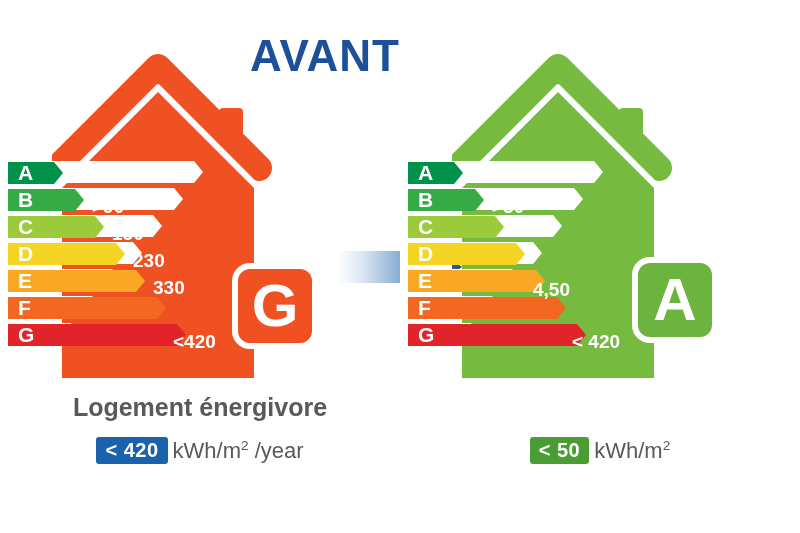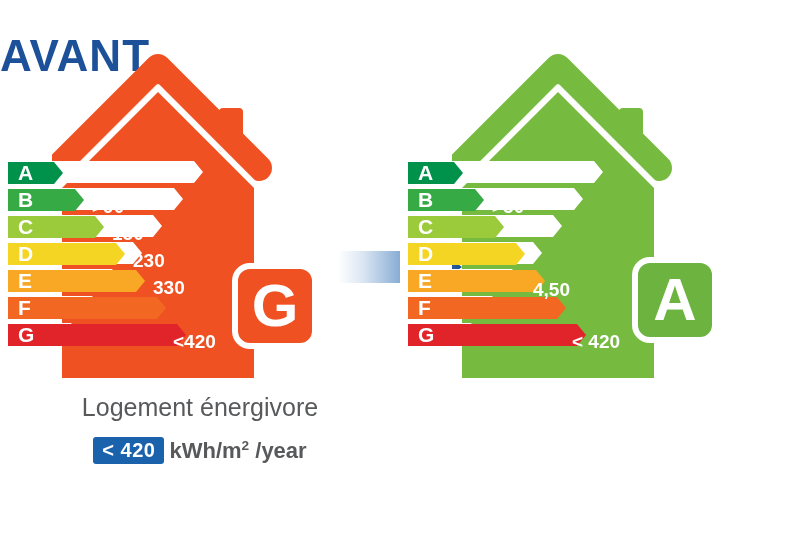--- a/index.html
+++ b/index.html
@@ -30,21 +30,21 @@
   }
   .panel-before { left: 0; }
   .panel-after  { left: 400px; }
 
   
   .title {
     position: absolute;
     top: 34px;
     left: 0;
     width: 400px;
-    text-align: left;
+    text-align: right;
     font-size: 44px;
     font-weight: bold;
     letter-spacing: 1px;
     line-height: 1;
   }
   .title-before { color: #1c5099; }
   .title-after  { color: #6cb33f; }
 
   
   .stage {
@@ -101,21 +101,21 @@
 
   
   .caption {
     position: absolute;
     left: 0;
     top: 392px;
     width: 400px;
     text-align: center;
     font-size: 25px;
     color: #58595b;
-    font-weight: normal;
+    font-weight: bold;
     line-height: 1.2;
   }
   .unit-line {
     position: absolute;
     left: 0;
     top: 437px;
     width: 400px;
     display: flex;
     align-items: center;
     justify-content: center;
@@ -134,21 +134,20 @@
     letter-spacing: 0.5px;
   }
   .chip-blue  { background: #1b62ad; }
   .chip-green { background: #4a9d34; }
   .unit-text {
     font-size: 22px;
     color: #58595b;
     margin-left: 5px;
     line-height: 1;
     white-space: nowrap;
-    font-weight: bold;
   }
   .unit-text sup {
     font-size: 0.62em;
     vertical-align: super;
   }
 </style>
 </head>
 <body>
 
 <div class="canvas">
@@ -324,15 +323,19 @@
           <text x="92" y="108">&gt;50</text>
           <text x="133" y="191">4,50</text>
           <text x="172" y="243">&lt; 420</text>
         </g>
       </svg>
 
       <div class="rating-badge badge-after">A</div>
     </div>
 
 
+    <div class="unit-line">
+      <span class="unit-chip chip-green">&lt; 50</span>
+      <span class="unit-text"><span>kWh/m</span><sup>2</sup><span></span></span>
+    </div>
   </div>
 
 </div>
 
 </body></html>

